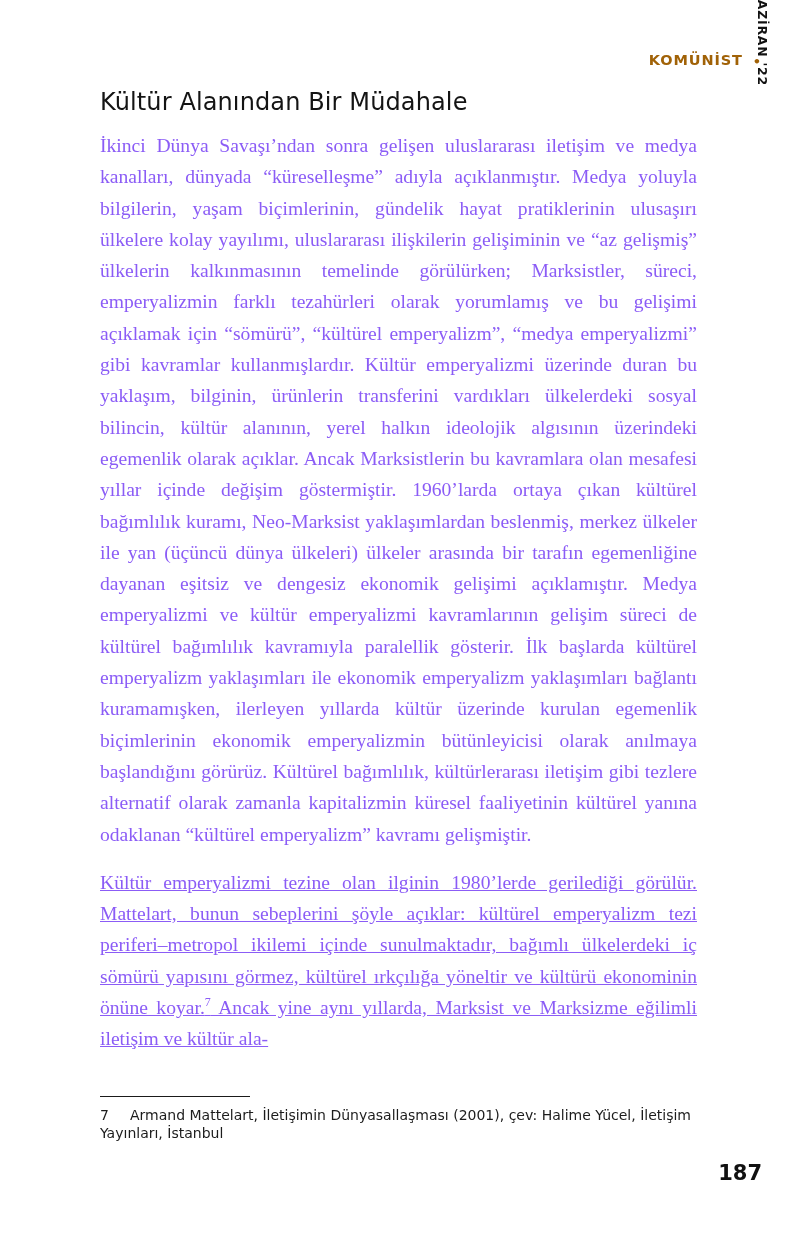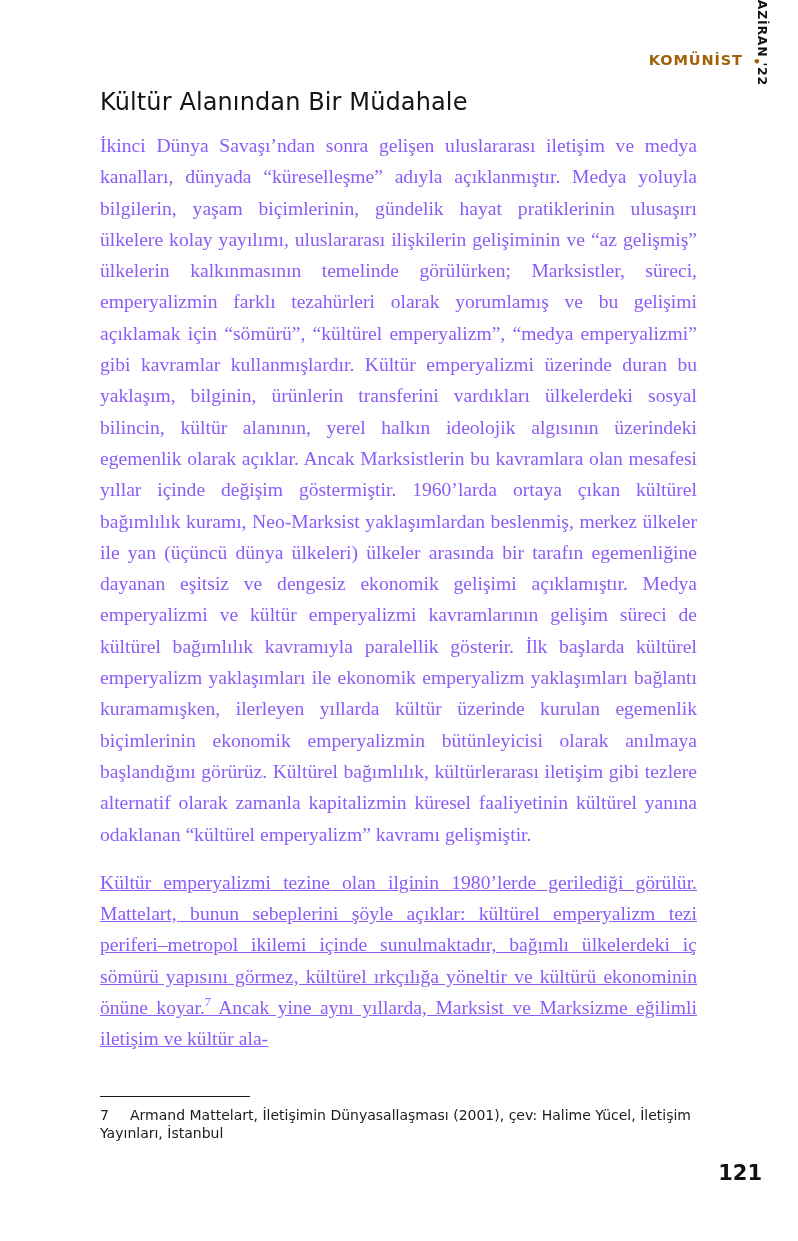--- a/index.html
+++ b/index.html
@@ -145,15 +145,15 @@
 
   </div>
 
   <div class="footnote-area">
     <div class="footnote-rule"></div>
     <div class="footnote">
       <span class="num">7</span><span>Armand Mattelart, İletişimin Dünyasallaşması (2001), çev: Halime Yücel, İletişim Yayınları, İstanbul</span>
     </div>
   </div>
 
-  <div class="folio">121</div>
+  <div class="folio">187</div>
 
 </div>
 
 </body></html>

